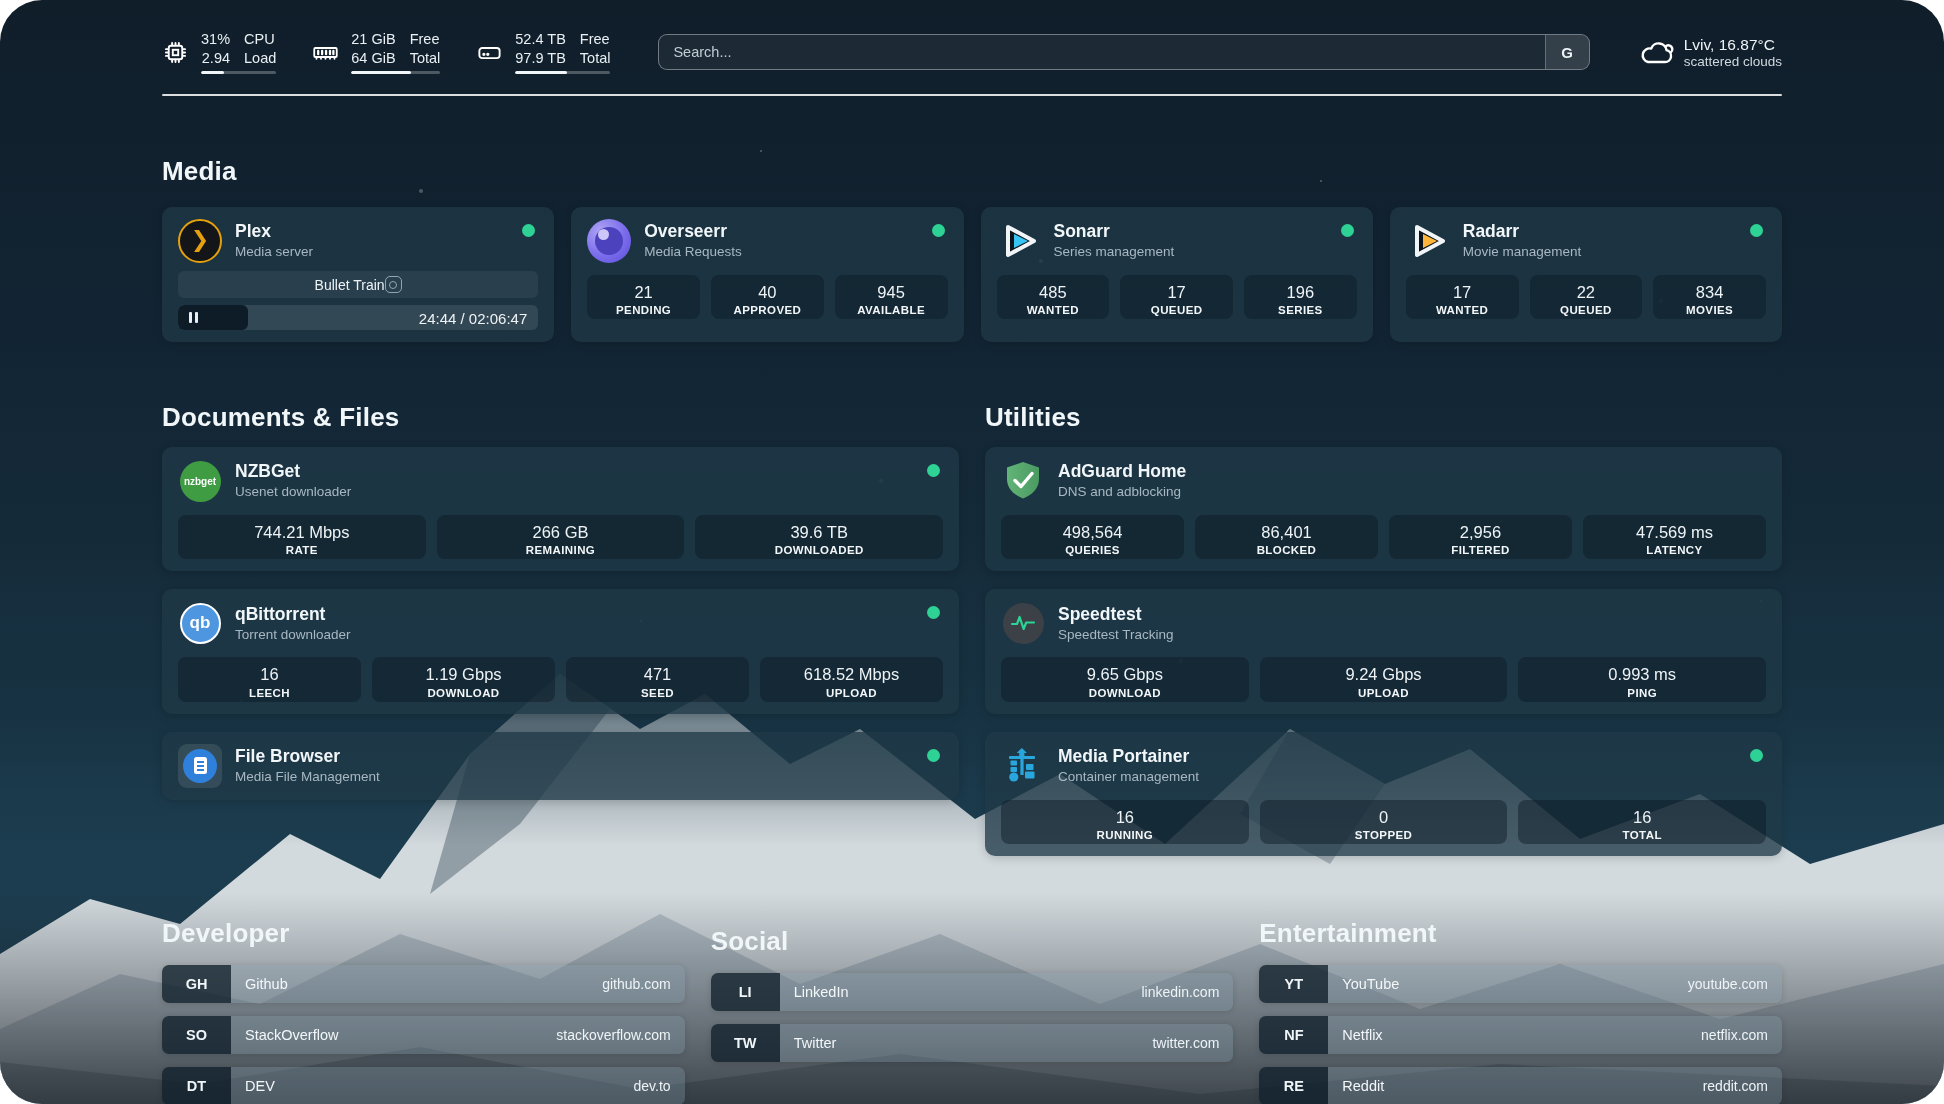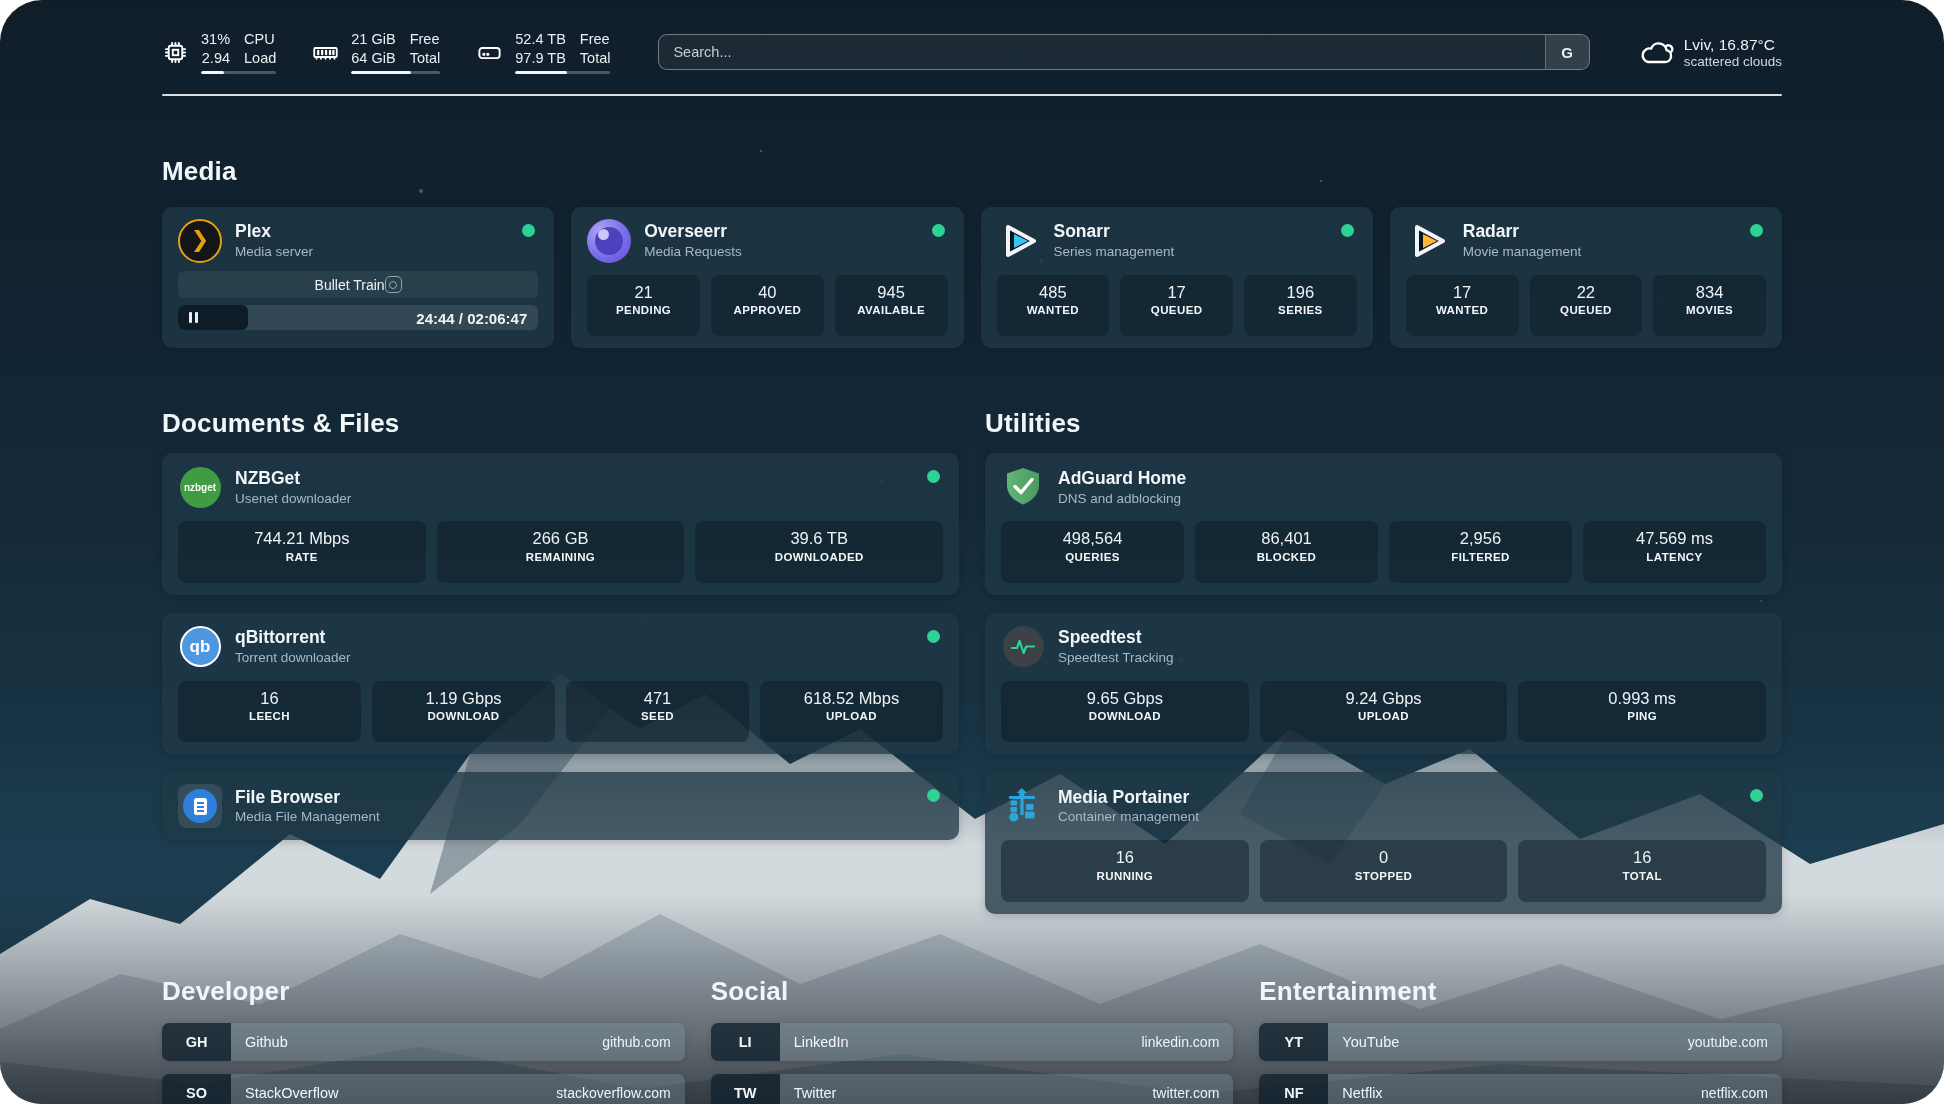--- a/index.html
+++ b/index.html
@@ -54,21 +54,21 @@
   .col-cards { margin-top:14px; display:flex; flex-direction:column; gap:18px; }
 
   .card { position:relative; background:rgba(31,56,70,.78); border-radius:10px; padding:12px 16px; cursor:pointer;
     box-shadow:0 2px 10px rgba(0,0,0,.18); }
   .card-head { display:flex; align-items:center; gap:13px; padding-right:26px; }
   .svc-meta { min-width:0; }
   .svc-name { font-size:17.5px; font-weight:600; color:#f1f6f9; line-height:1.25; }
   .svc-desc { font-size:13.5px; color:#a8b8c2; line-height:1.3; }
   .dot { position:absolute; top:17px; right:19px; width:13px; height:13px; border-radius:50%; background:#2fd295; }
   .tiles { margin-top:12px; display:flex; gap:11px; }
-  .tile { flex:1; background:rgba(10,25,35,.45); border-radius:8px; padding:7px 4px 20px; text-align:center; }
+  .tile { flex:1; background:rgba(10,25,35,.45); border-radius:8px; padding:7px 4px 3px; text-align:center; }
   .tile-val { font-size:16.5px; color:#eef3f6; line-height:1.3; }
   .tile-lab { font-size:11.5px; font-weight:700; color:#f3f7f9; letter-spacing:.4px; margin-top:1px; }
 
   
   .svc-icon { width:44px; height:44px; flex:none; display:flex; align-items:center; justify-content:center; }
   .icon-plex { border-radius:50%; background:#131518; border:2.5px solid #e5a00d; color:#e5a00d;
     font-size:22px; font-weight:700; }
   .icon-plex span { transform:translateY(-1px); }
   .icon-overseerr { border-radius:50%; background:radial-gradient(circle at 32% 30%,#b0a6f5,#7a6ceb 55%,#5c4fd8); position:relative; }
   .icon-overseerr::before { content:""; position:absolute; inset:8px; border-radius:50%; background:#4c42be; }
@@ -87,21 +87,21 @@
   
   .np-row { margin-top:8px; height:27px; border-radius:6px; background:rgba(255,255,255,.06);
     display:flex; align-items:center; justify-content:center; padding:0 10px; }
   .np-title { font-size:14px; color:#eef3f6; }
   .np-device { width:17px; height:17px; border:1.7px solid #93a5b0; border-radius:5px; position:relative; }
   .np-device::after { content:""; position:absolute; inset:3.5px; border:1.6px solid #93a5b0; border-radius:50%; }
   .np-progress { margin-top:7px; height:25px; border-radius:6px; background:rgba(255,255,255,.10); position:relative; overflow:hidden; }
   .np-fill { position:absolute; left:0; top:0; bottom:0; background:#0d1c27; border-radius:6px;
     display:flex; align-items:center; padding-left:11px; gap:3px; }
   .np-fill i { display:block; width:3px; height:11px; background:#e8eef2; border-radius:1px; }
-  .np-time { position:absolute; right:11px; top:50%; transform:translateY(-50%); font-size:15px; font-weight:700; color:#eef3f6;text-align:right; }
+  .np-time { position:absolute; right:11px; top:50%; transform:translateY(-50%); font-size:15px; font-weight:400; color:#eef3f6;text-align:right; }
 
   
   .links-grid { margin-top:62px; display:grid; grid-template-columns:1fr 1fr 1fr; gap:26px; }
   .link-rows { margin-top:16px; display:flex; flex-direction:column; gap:13px; }
   .link-row { display:flex; height:38px; border-radius:7px; overflow:hidden; cursor:pointer;
     box-shadow:0 1px 6px rgba(0,0,0,.15); }
   .link-abbr { width:69px; flex:none; background:rgba(15,32,44,.78); color:#f0f5f8; font-size:14.5px; font-weight:600;
     display:flex; align-items:center; justify-content:center; }
   .link-main { flex:1; background:rgba(130,156,170,.32); display:flex; align-items:center;
     justify-content:space-between; padding:0 14px; }
@@ -563,21 +563,21 @@
             <span class="link-abbr">DT</span>
             <span class="link-main">
               <span class="link-name">DEV</span>
               <span class="link-url">dev.to</span>
             </span>
           </div>
         </div>
       </div>
 
       <div>
-        <h2 class="sec" style="margin-top:0">Social</h2>
+        <h2 class="sec" style="margin-top:8px">Social</h2>
         <div class="link-rows">
           <div class="link-row">
             <span class="link-abbr">LI</span>
             <span class="link-main">
               <span class="link-name">LinkedIn</span>
               <span class="link-url">linkedin.com</span>
             </span>
           </div>
           <div class="link-row">
             <span class="link-abbr">TW</span>

